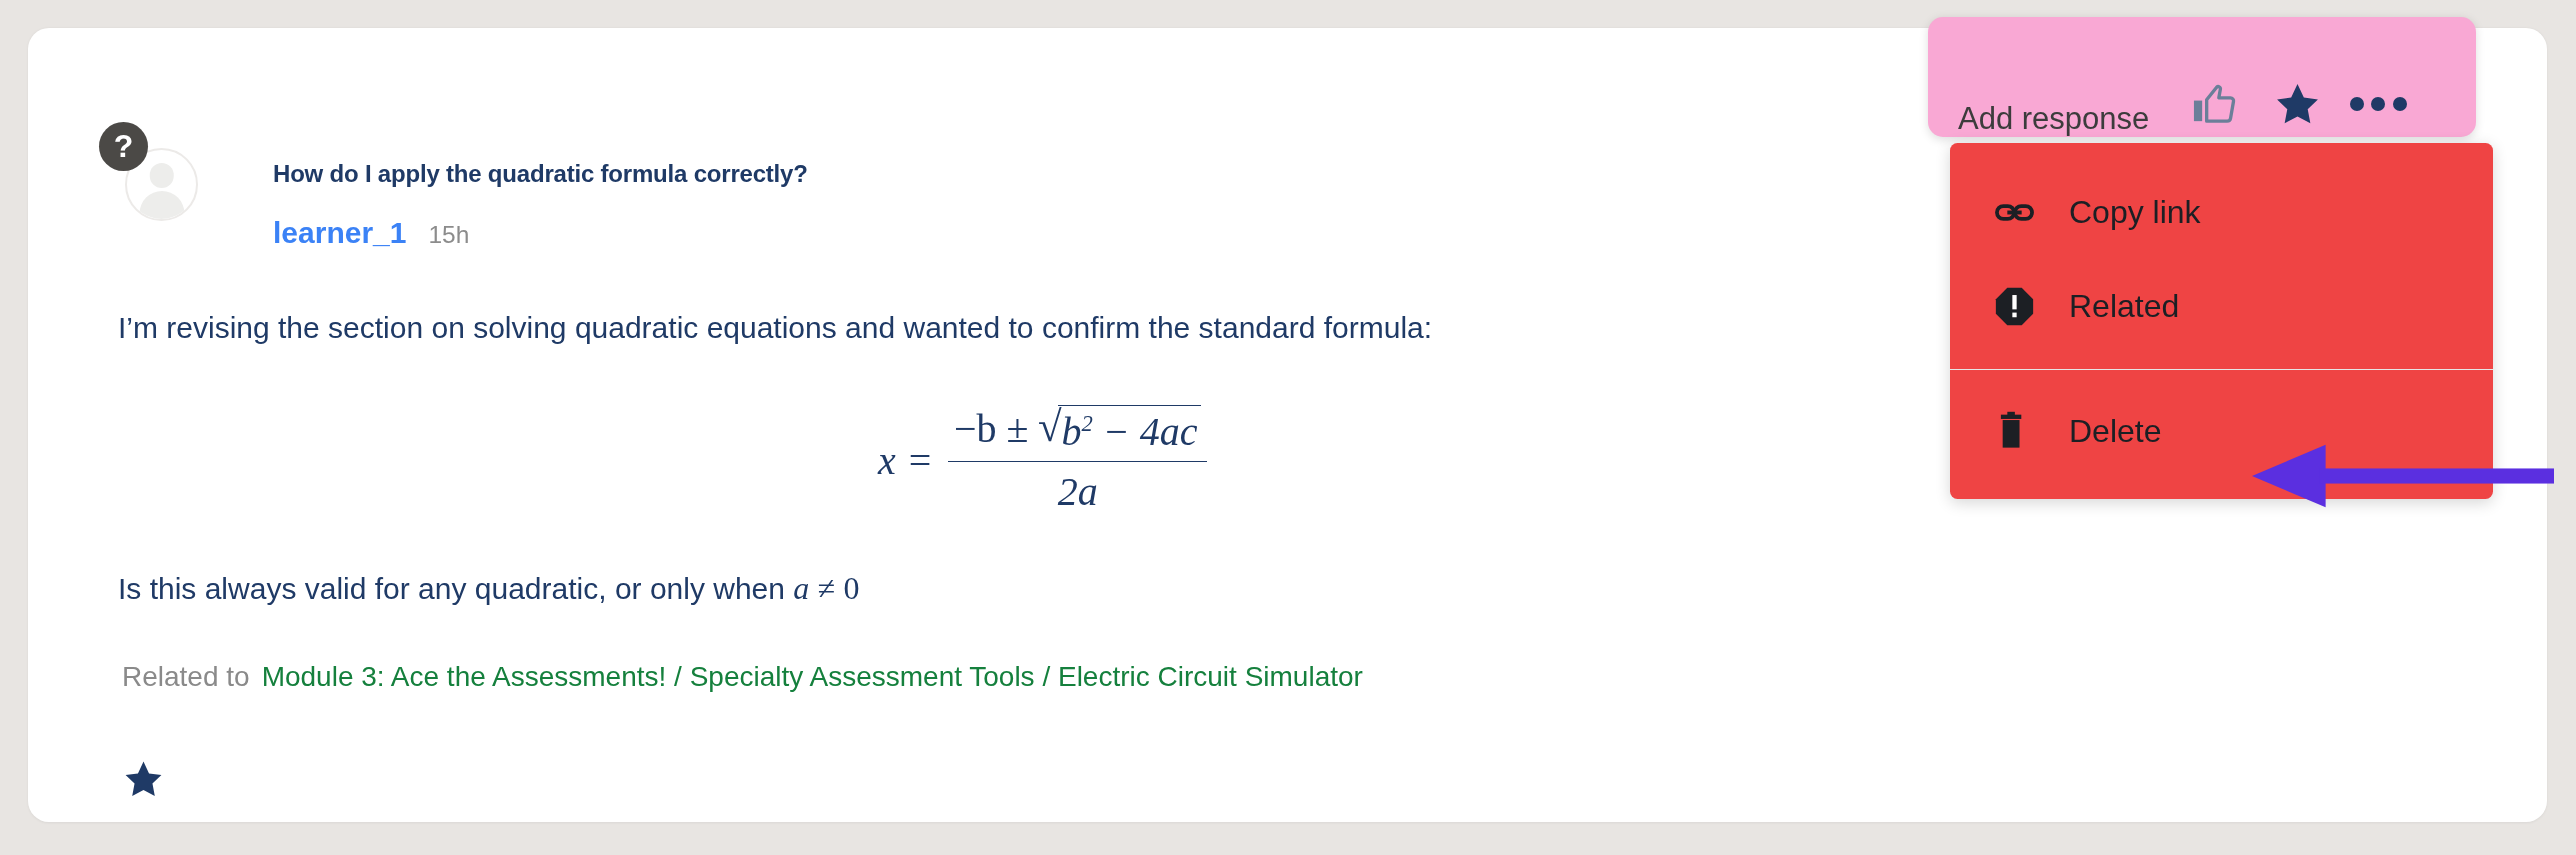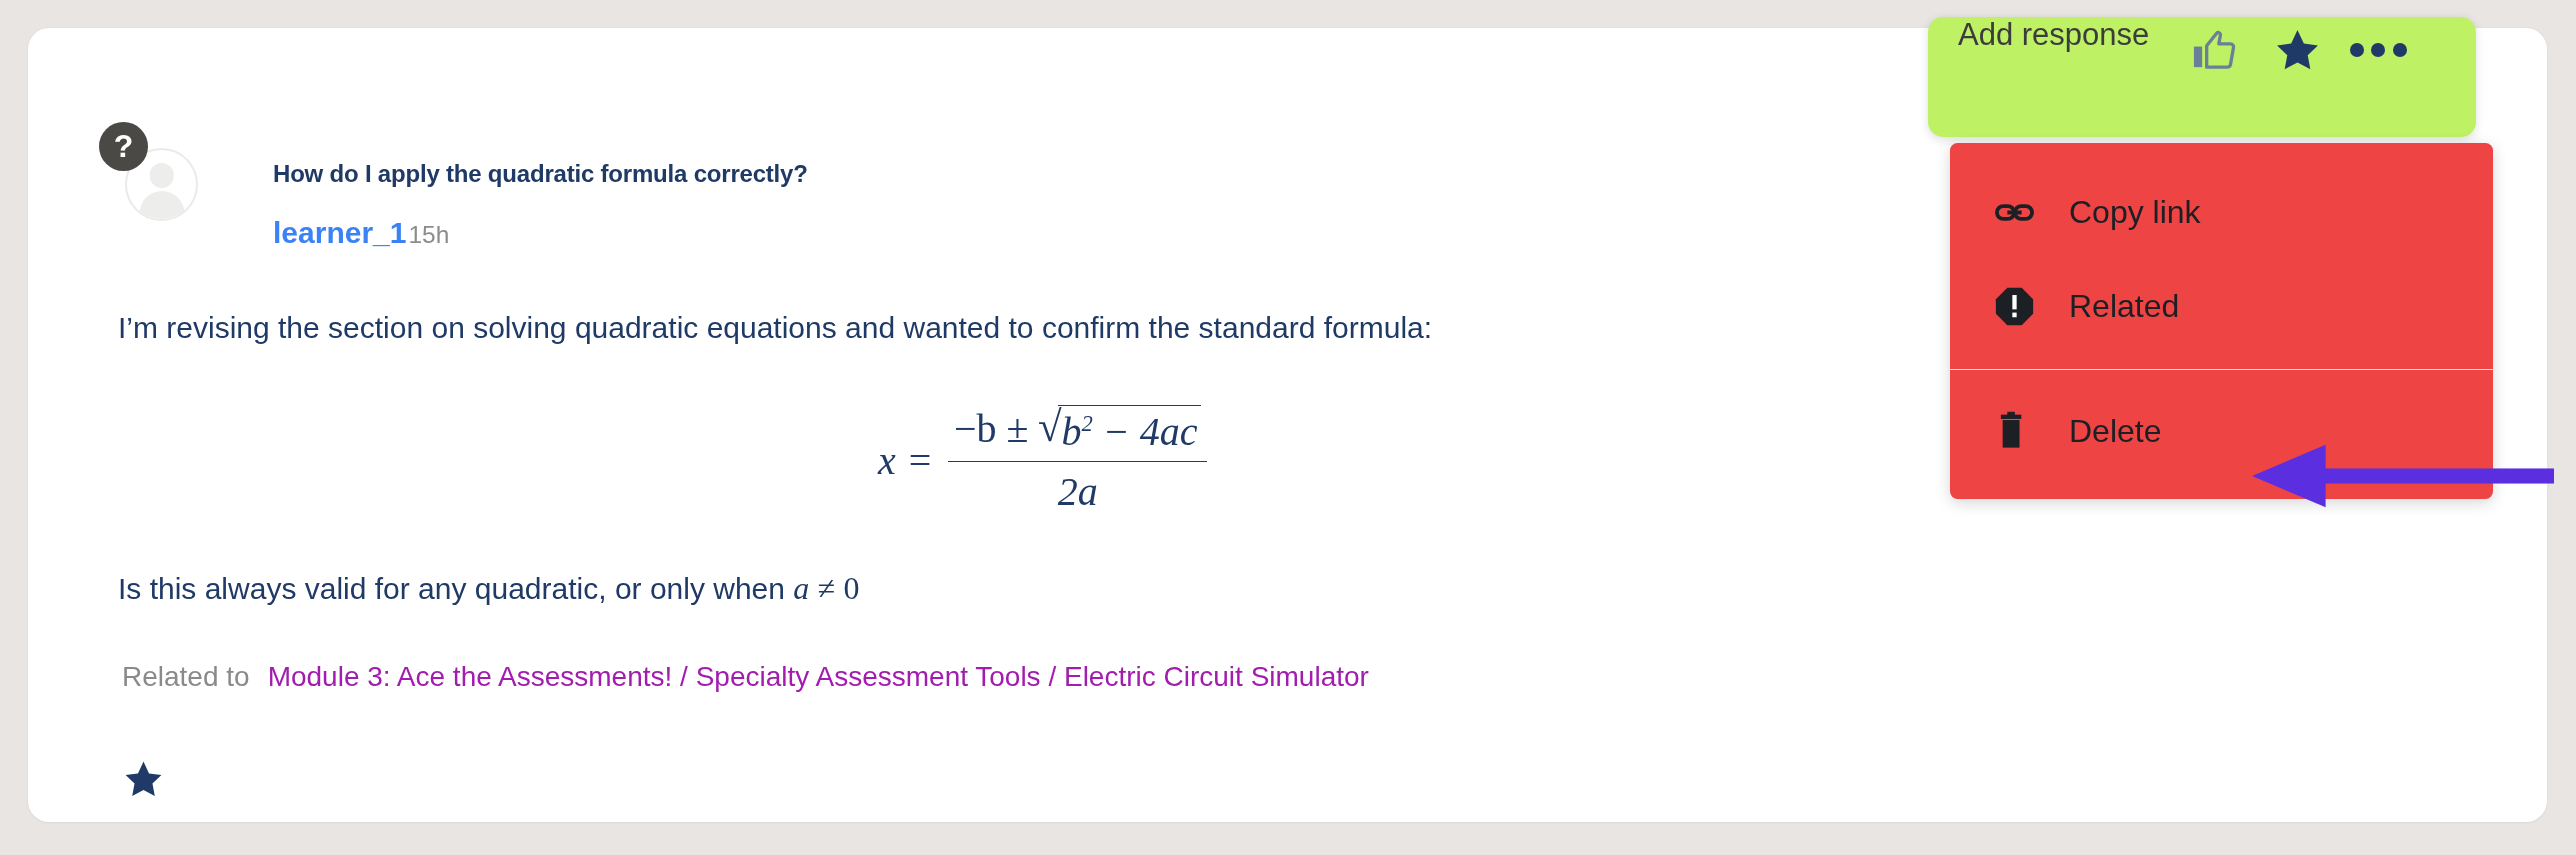--- a/index.html
+++ b/index.html
@@ -107,21 +107,21 @@
     white-space: nowrap;
   }
   #post-author {
     font-size: 30px;
     font-weight: bold;
     color: #3b82f6;
   }
   #post-time {
     font-size: 24.5px;
     color: #8c8c8c;
-    margin-left: 2px;
+    margin-left: 22px;
   }
 
   
   .body-line {
     position: absolute;
     font-size: 30px;
     color: #1f3a66;
     white-space: nowrap;
   }
   #body-intro { left: 90px; top: 283px; }
@@ -213,45 +213,45 @@
   
   #related-line {
     position: absolute;
     left: 94px;
     top: 633px;
     font-size: 28px;
     white-space: nowrap;
   }
   #related-label { color: #8a8a8a; }
   #related-links {
-    color: #a21caf;
-    margin-left: 18px;
+    color: #15803d;
+    margin-left: 12px;
   }
 
   
   #bottom-star {
     position: absolute;
     left: 94px;
     top: 730px;
     width: 43px;
     height: 43px;
   }
 
   
   #action-toolbar {
     position: absolute;
     left: 1928px;
     top: 17px;
     width: 548px;
     height: 120px;
-    background: #bef264;
+    background: #f9a8d4;
     border-radius: 15px;
     box-shadow: 0 2.8px 9.4px rgba(0,0,0,0.13);
     display: flex;
-    align-items: flex-start;
+    align-items: flex-end;
     box-sizing: border-box;
     padding-left: 30px;
   }
   #add-response-label {
     font-size: 31px;
     color: #3c3c3c;
     white-space: nowrap;
   }
   .toolbar-icon-btn {
     width: 66px;

